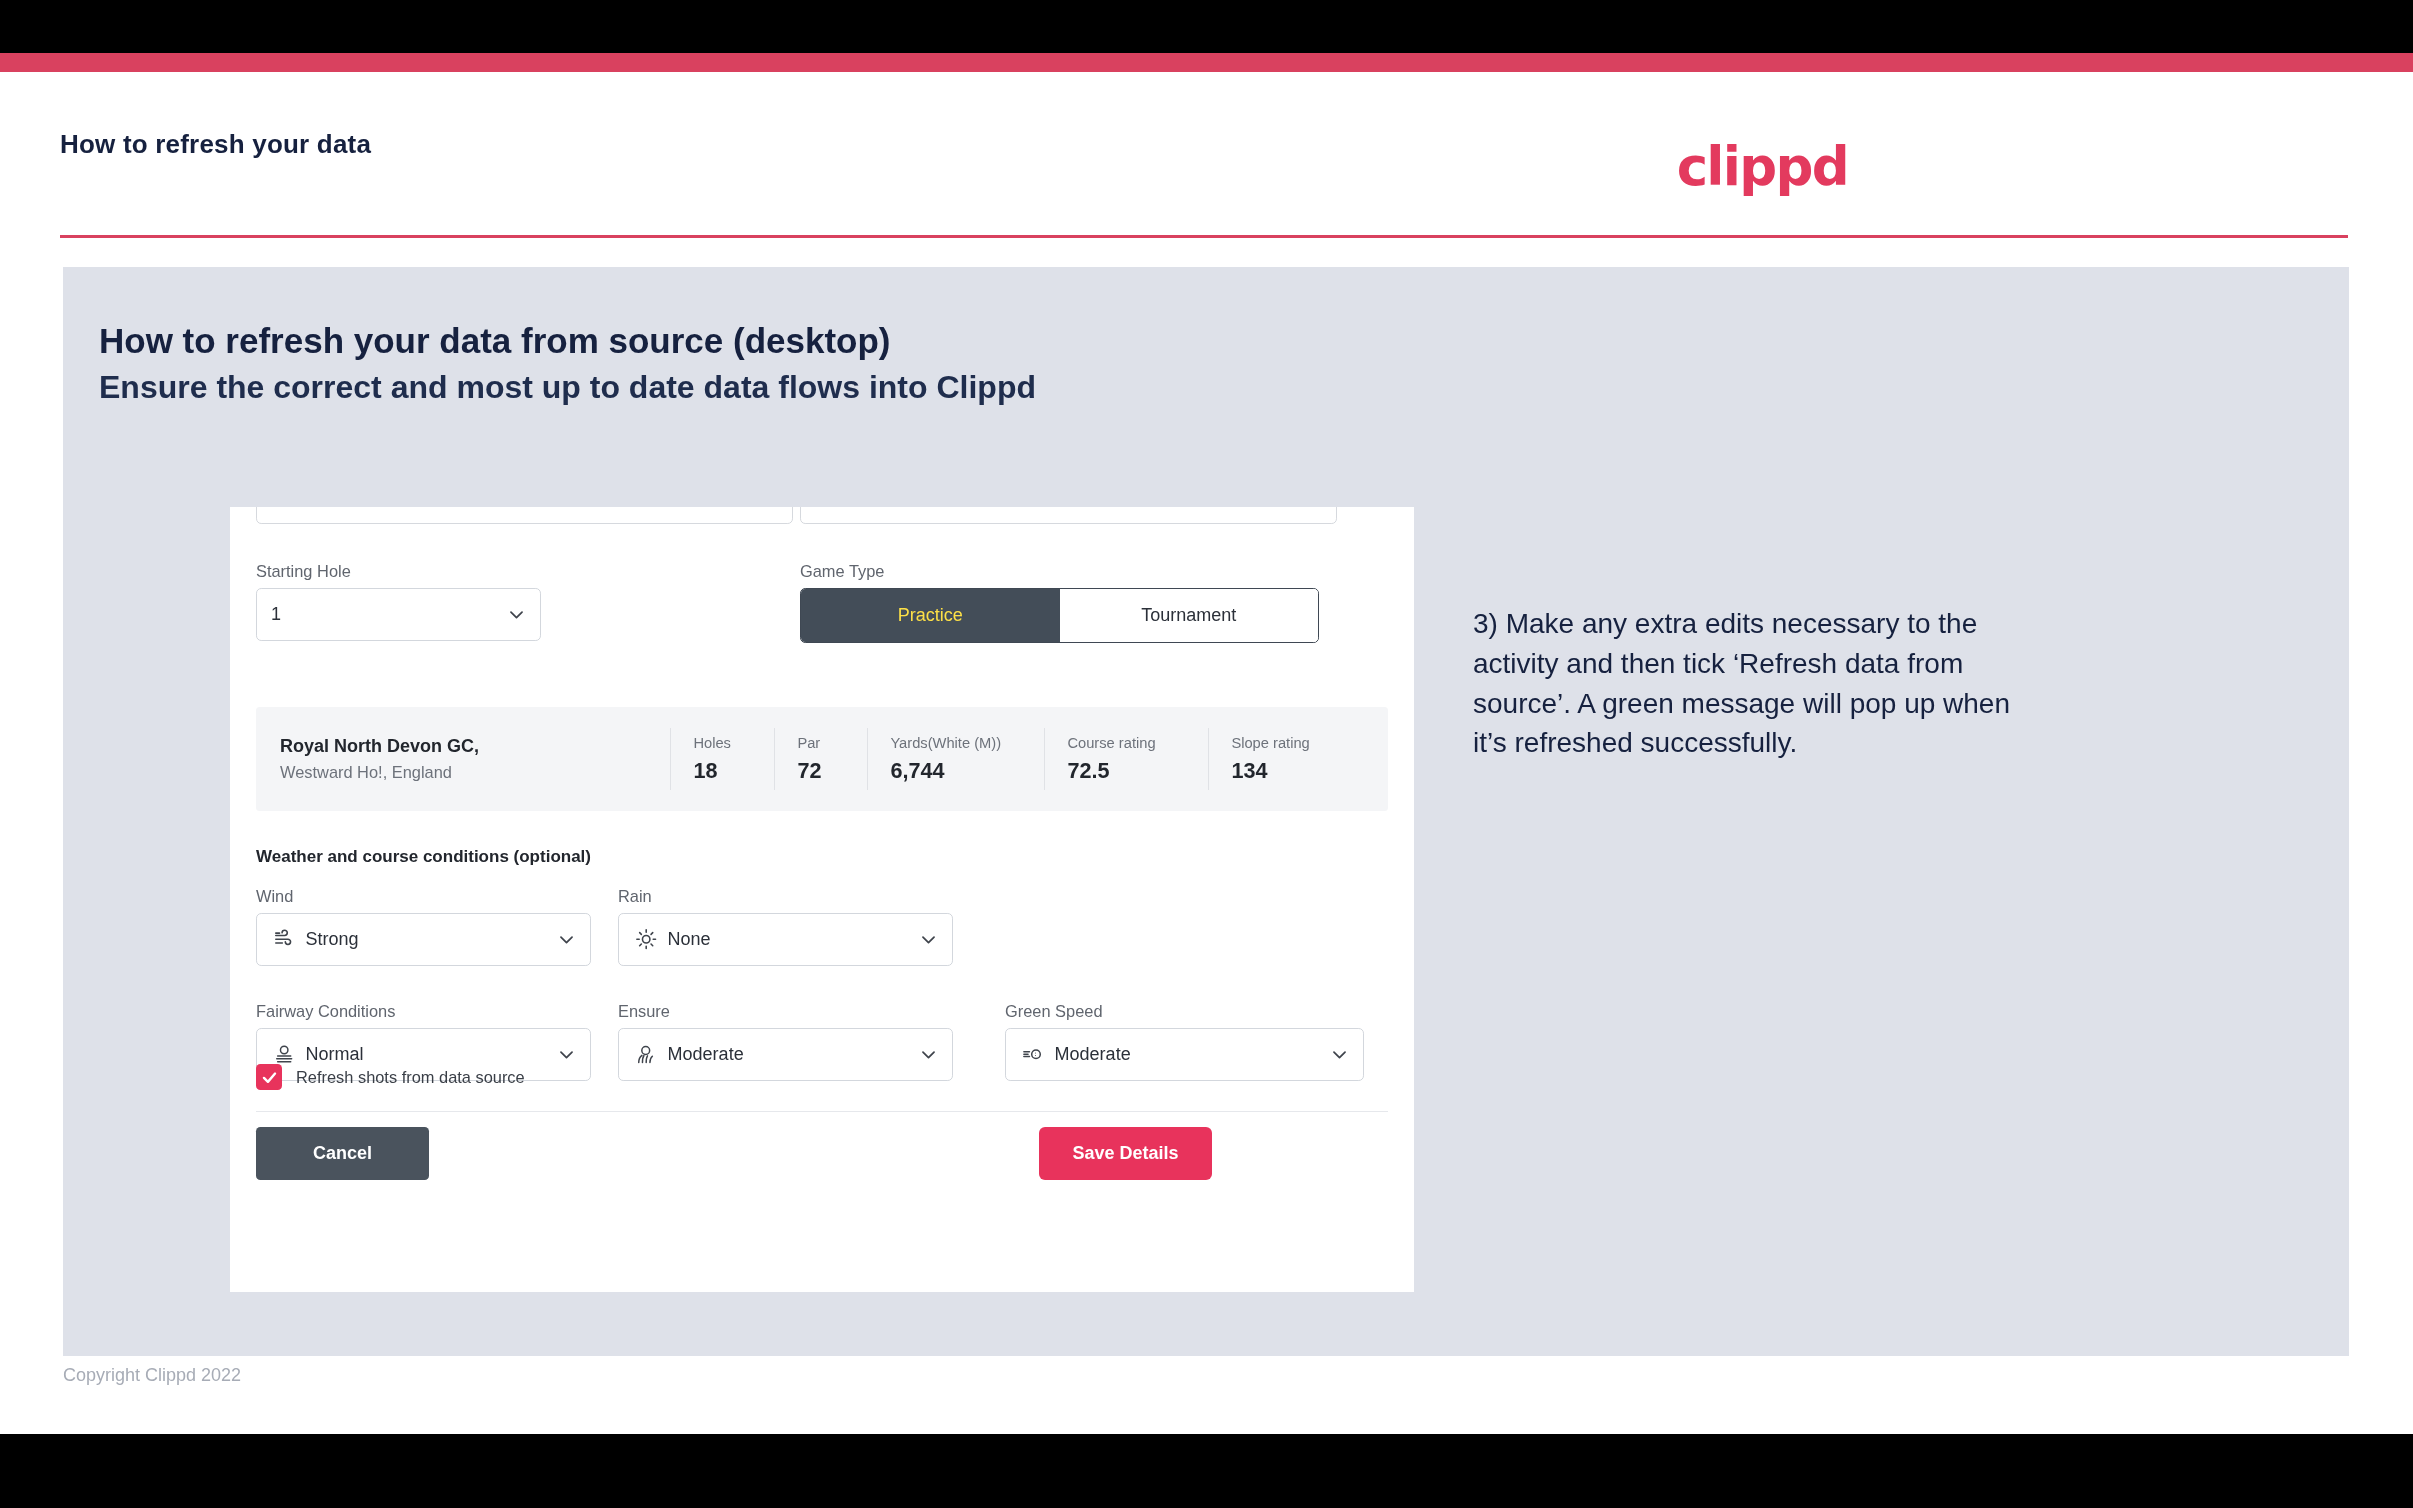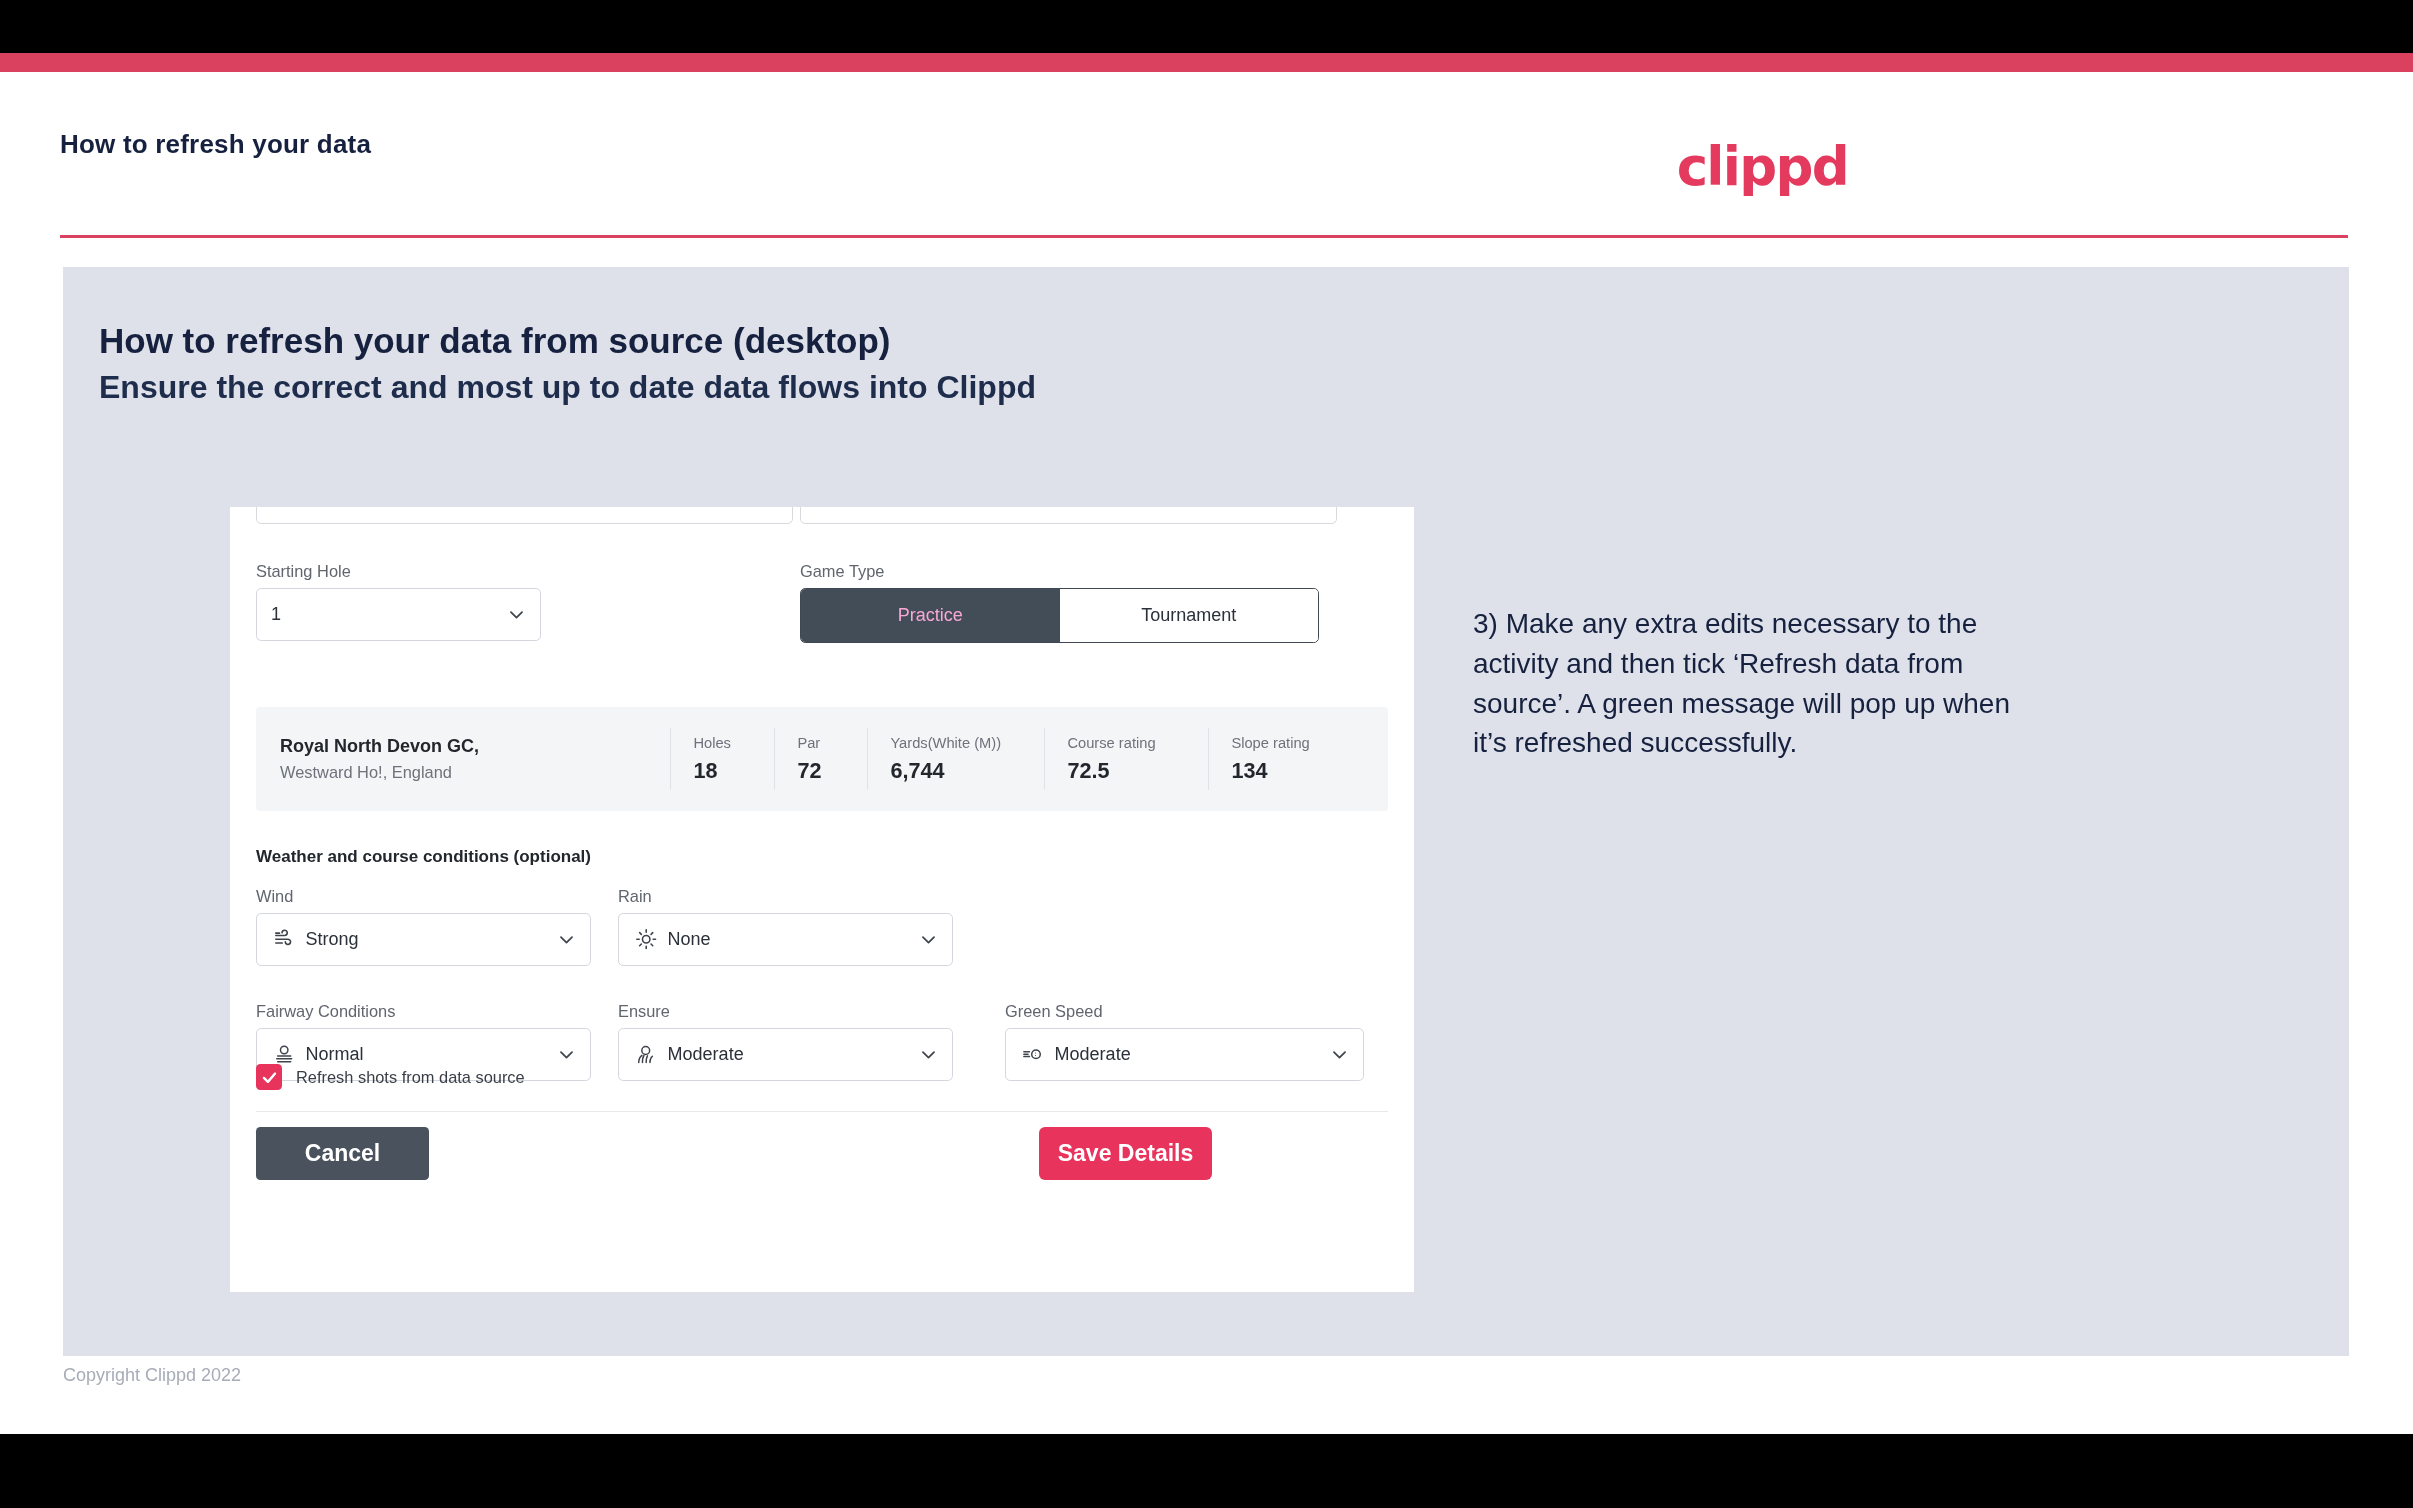--- a/index.html
+++ b/index.html
@@ -71,21 +71,21 @@
   .sel .ico { width:26px; height:26px; flex:none; display:flex; align-items:center; justify-content:center; margin-right:8.6px; }
   .sel .txt { font-size:18px; color:#2b3039; flex:1; }
   .sel .chev { width:19px; height:19px; flex:none; }
 
   
   .seg {
     position:absolute; display:flex; height:55px; border-radius:5.2px; overflow:hidden;
     border:0.9px solid #3f4853;
   }
   .seg > div { display:flex; align-items:center; justify-content:center; font-size:18px; }
-  .seg .on  { background:#434d58; color:#f9a8d4;text-align:right; }
+  .seg .on  { background:#434d58; color:#fde047;text-align:right; }
   .seg .off { background:#ffffff; color:#2b3039; }
 
   
   .course {
     position:absolute; left:26px; top:200px; width:1132px; height:104px;
     background:#f4f5f7; border-radius:3.5px; display:flex; align-items:center;
   }
   .course .name { padding-left:24px; width:414px; }
   .course .n1 { font-size:18px; font-weight:bold; color:#22262d; }
   .course .n2 { font-size:16.4px; color:#6d727b; margin-top:6px; }
@@ -106,21 +106,21 @@
   .chk-row { position:absolute; left:26px; top:557px; display:flex; align-items:center; }
   .chk {
     width:26px; height:26px; border-radius:4.3px; background:#e8335c;
     display:flex; align-items:center; justify-content:center; flex:none;
   }
   .chk-lbl { font-size:16.4px; color:#3a3f47; margin-left:14px; }
 
   .btn {
     position:absolute; height:53px; border-radius:4.3px;
     display:flex; align-items:center; justify-content:center;
-    font-size:23px; font-weight:bold; color:#ffffff;
+    font-size:18px; font-weight:bold; color:#ffffff;
   }
   .btn-cancel { left:26px; top:620px; width:173px; background:#4a535d; }
   .btn-save   { left:809px; top:620px; width:173px; background:#e8335c;border-radius:6px; }
 
   
   .instr {
     position:absolute; left:1473px; top:604px; width:552px;
     font-size:28px; line-height:1.42; color:#16213f;
   }
 

